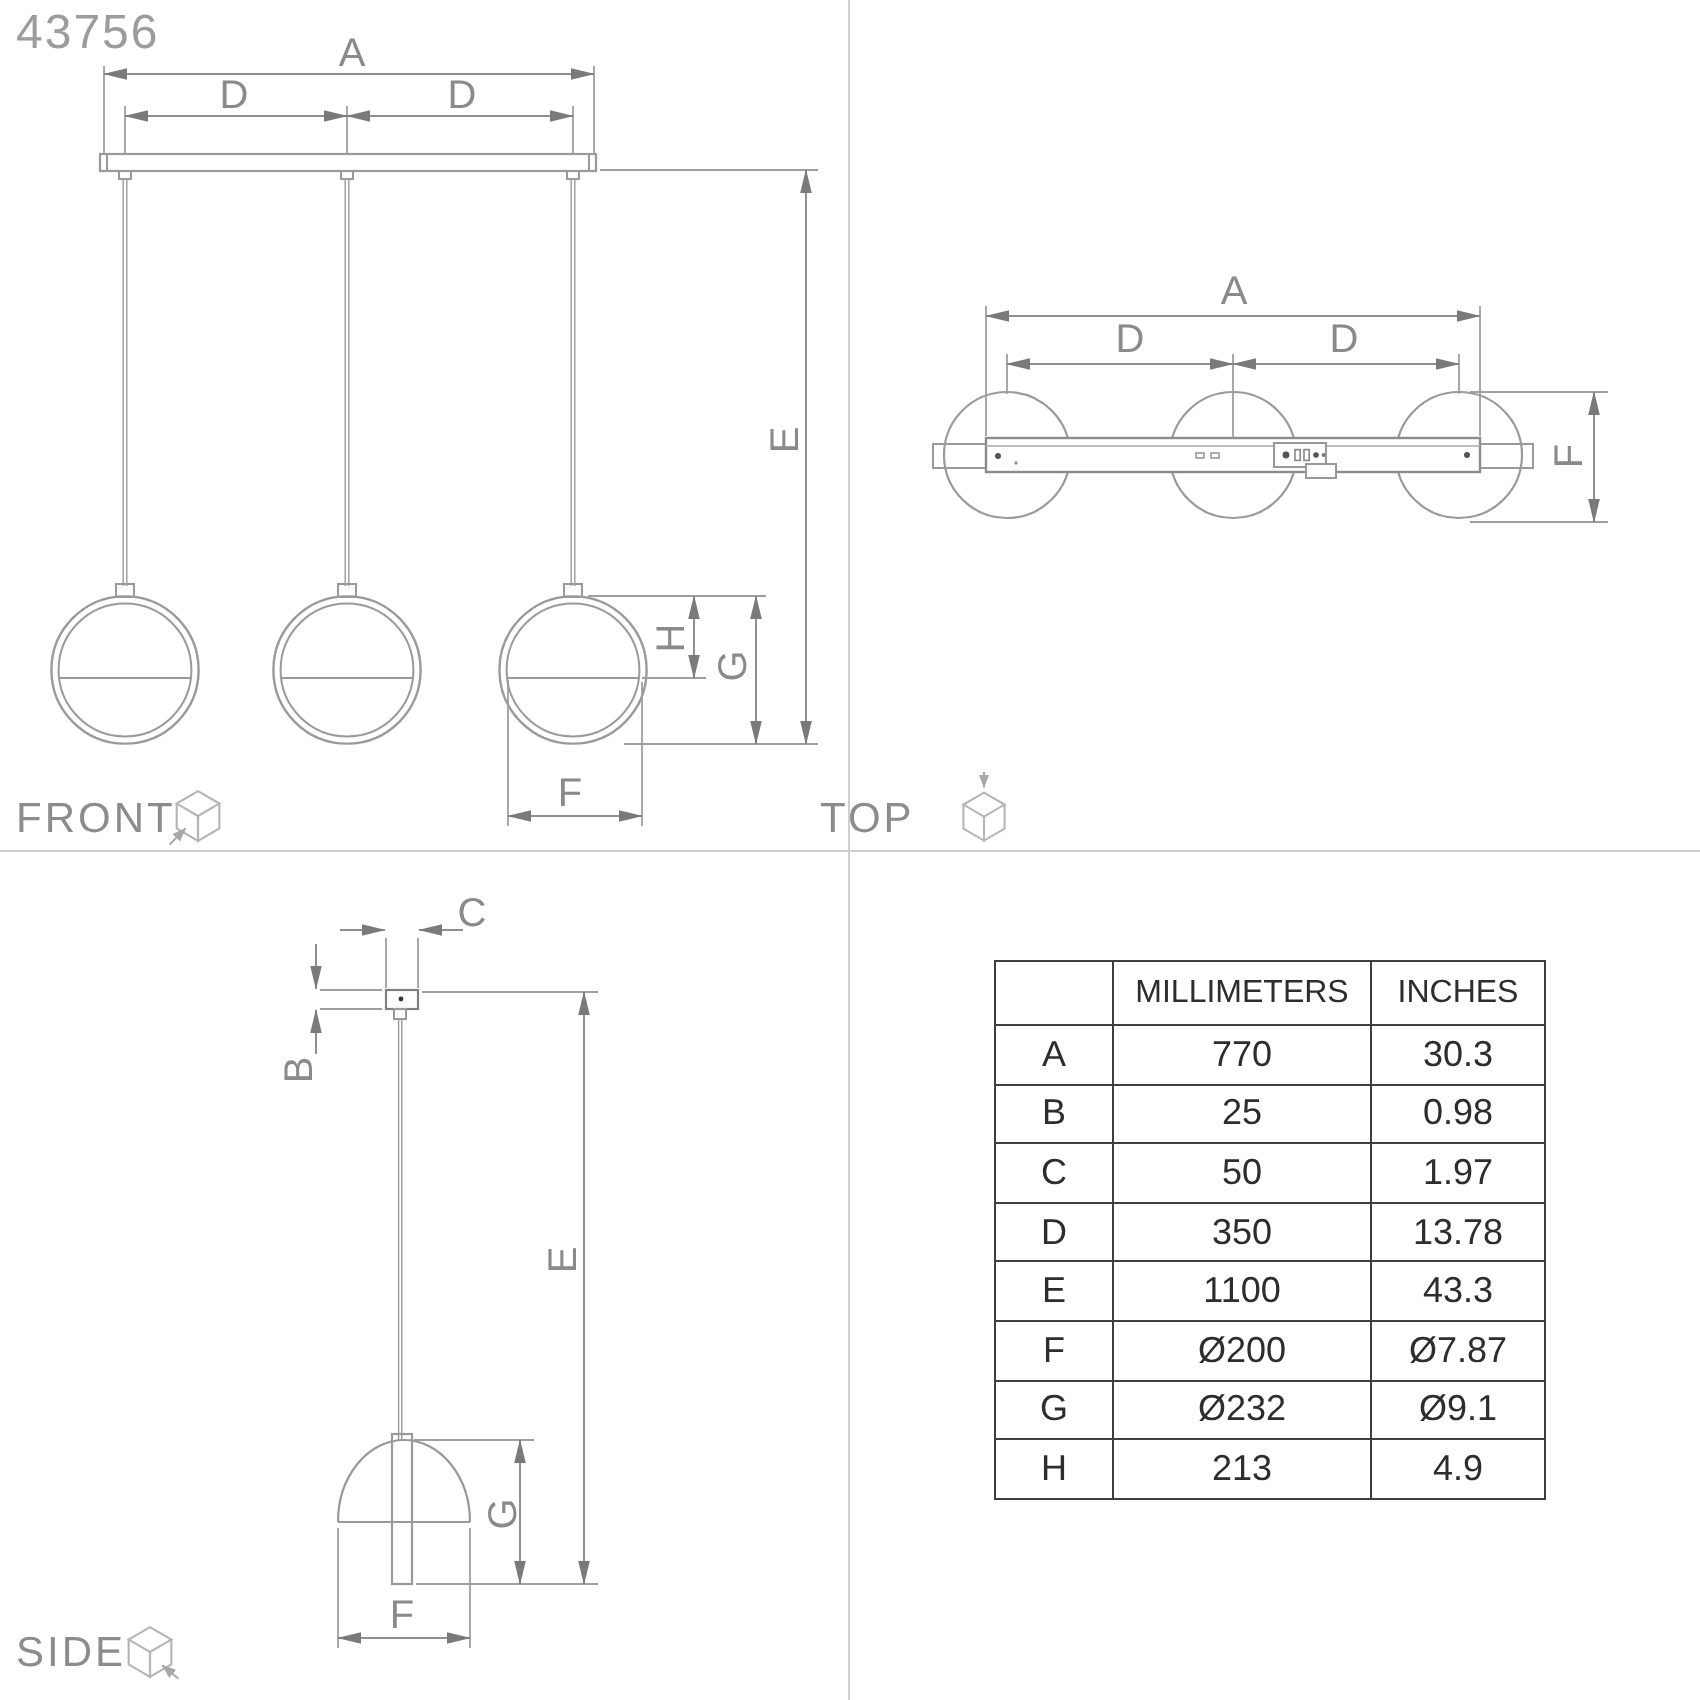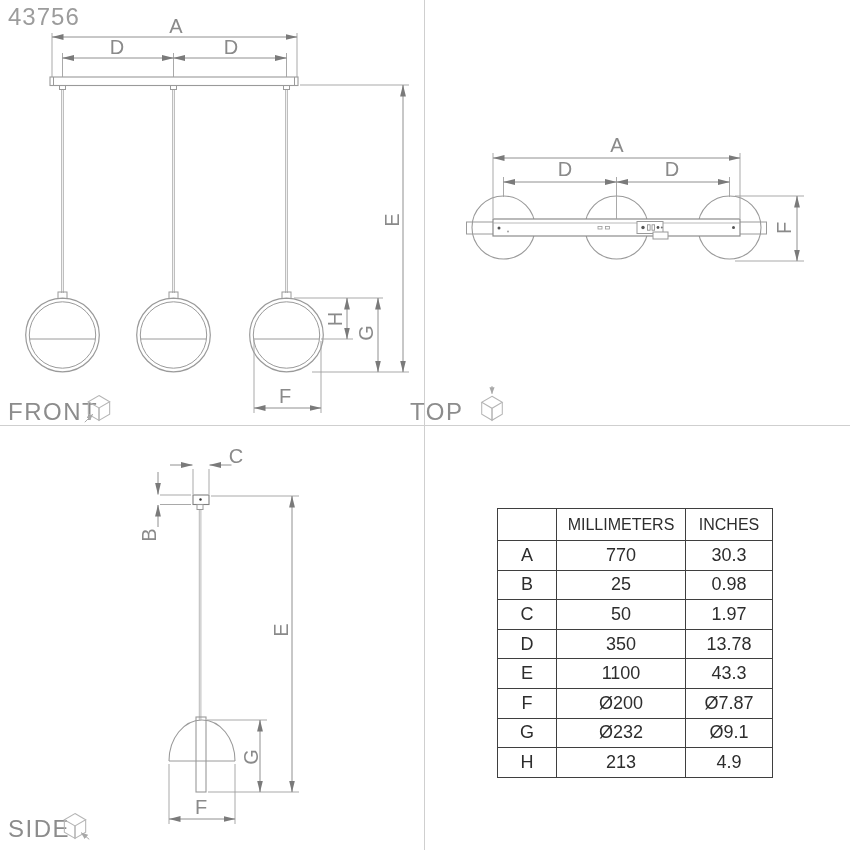--- a/index.html
+++ b/index.html
@@ -1,30 +1,30 @@
 <!DOCTYPE html>
 <html><head>
 <meta charset="utf-8">
 <style>
   html,body{margin:0;padding:0;background:#fff;}
   .canvas{position:relative;width:850px;height:850px;background:#fff;overflow:hidden;
           font-family:"Liberation Sans",sans-serif;}
   .divider-v{position:absolute;left:424px;top:0;width:1px;height:850px;background:#cfcfcf;}
   .divider-h{position:absolute;left:0;top:425px;width:850px;height:1px;background:#cfcfcf;}
   .product-code{position:absolute;left:8px;top:3px;font-size:24px;letter-spacing:1px;color:#9c9c9c;}
-  .view-label{position:absolute;font-size:24px;letter-spacing:1.5px;color:#8c8c8c;}
+  .view-label{position:absolute;font-size:21px;letter-spacing:1.5px;color:#8c8c8c;}
   .vl-front{left:8px;top:398px;}
   .vl-top{left:410px;top:398px;}
   .vl-side{left:8px;top:815px;}
   .view-svg{position:absolute;}
   svg text{font-family:"Liberation Sans",sans-serif;font-size:20px;fill:#8a8a8a;}
   .dim{stroke:#909090;stroke-width:1;fill:none;}
   .ext{stroke:#9f9f9f;stroke-width:0.9;fill:none;}
   .draw{stroke:#9a9a9a;fill:none;}
-  .spec-table{position:absolute;left:497px;top:508px;width:272px;border-collapse:collapse;
+  .spec-table{position:absolute;left:497px;top:480px;width:272px;border-collapse:collapse;
               table-layout:fixed;color:#2d2d2d;padding-left:44px;}
   .spec-table td,.spec-table th{border:1px solid #3f3f3f;text-align:center;padding:0;
               font-weight:normal;overflow:hidden;white-space:nowrap;}
   .spec-table th{height:31px;font-size:16px;}
   .spec-table td{height:28.6px;font-size:18px;}
   .col-name{width:58px;}
   .col-mm{width:128px;}
   .col-in{width:86px;}
   .cube{position:absolute;}
 </style>

